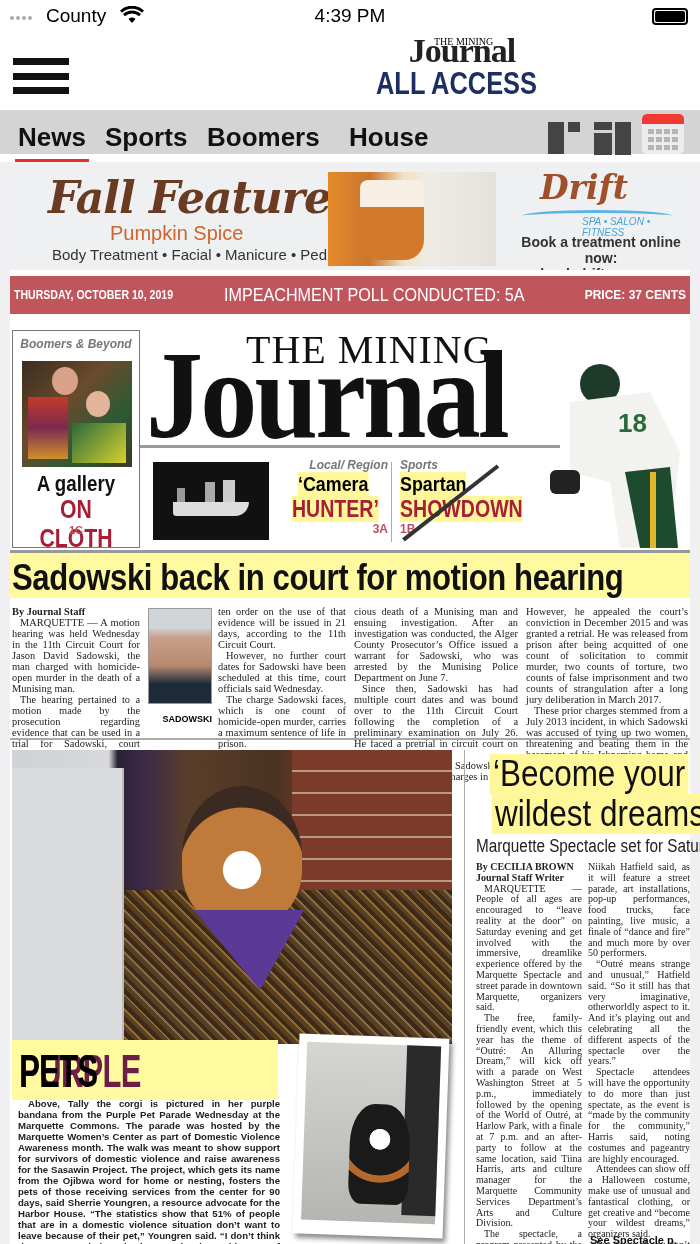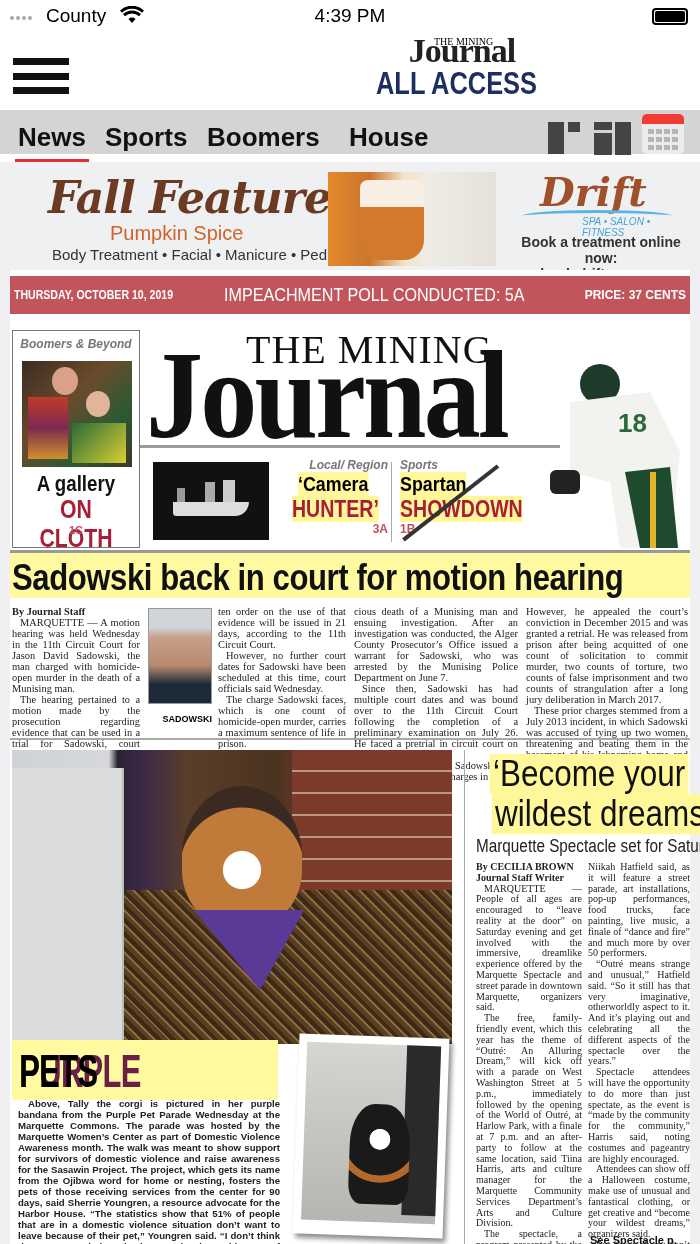--- a/index.html
+++ b/index.html
@@ -24,21 +24,21 @@
 .tab.active::after{content:"";position:absolute;left:-3px;right:-3px;bottom:-10px;height:4px;background:#e62e2e}
 .vicon{position:absolute;top:10px}
 .page{position:absolute;top:162px;left:0;width:700px;height:1082px;background:#f0f0f3}
 .sheet{position:absolute;left:10px;top:4px;width:680px;height:1078px;background:#fff}
 .ad{position:absolute;left:0;top:0;width:680px;height:104px;background:#eef0f1;overflow:hidden}
 .ad .ff{position:absolute;left:38px;top:6px;font-family:"DejaVu Serif",serif;font-style:italic;font-weight:bold;font-size:44px;color:#6a3a22;letter-spacing:-1px}
 .ad .ps{position:absolute;left:100px;top:56px;font-size:20px;color:#d0642a}
 .ad .bt{position:absolute;left:42px;top:80px;font-size:15px;color:#333}
 .ad .img{position:absolute;left:318px;top:6px;width:168px;height:94px;background:linear-gradient(90deg,#e58a2a 0,#c9752f 25%,#f3e2c5 45%,#efece6 60%,#e5e1da 100%)}
 .ad .cup{position:absolute;left:350px;top:14px;width:64px;height:80px;border-radius:8px 8px 20px 20px;background:linear-gradient(#f8efe4 0 34%,#d2792c 34%)}
-.ad .drift{position:absolute;left:530px;top:2px;font-family:"DejaVu Serif",serif;font-style:italic;font-weight:bold;font-size:40px;color:#a0502a}
+.ad .drift{position:absolute;left:530px;top:2px;font-family:"DejaVu Serif",serif;font-style:italic;font-weight:bold;font-size:33px;color:#a0502a}
 .ad .spa{position:absolute;left:572px;top:50px;font-size:10px;color:#4aa3d8;font-style:italic}
 .ad .wave{position:absolute;left:512px;top:44px;width:150px;height:12px;border-top:3px solid #5ab4e4;border-radius:50%}
 .ad .bk{position:absolute;left:504px;top:68px;font-size:14px;font-weight:bold;color:#333;text-align:center;width:174px;line-height:16px}
 .banner{position:absolute;left:0;top:110px;width:680px;height:38px;background:#c0555c;color:#fff}
 .banner .d{position:absolute;left:4px;top:12px;font-size:12px;font-weight:bold;transform:scaleX(.88);transform-origin:left;white-space:nowrap}
 .banner .h{position:absolute;left:214px;top:8px;font-size:19px;transform:scaleX(.85);transform-origin:left;white-space:nowrap}
 .banner .p{position:absolute;right:4px;top:12px;font-size:12px;font-weight:bold}
 .bbox{position:absolute;left:2px;top:164px;width:128px;height:218px;border:1px solid #777}
 .bbox .t{position:absolute;left:0;right:0;top:6px;text-align:center;font-size:12px;font-style:italic;font-weight:bold;color:#777}
 .bbox .ph{position:absolute;left:9px;top:30px;width:110px;height:106px;background:linear-gradient(135deg,#3b2d20,#6b4a2d 40%,#2d5a33 70%,#3a3a28)}

